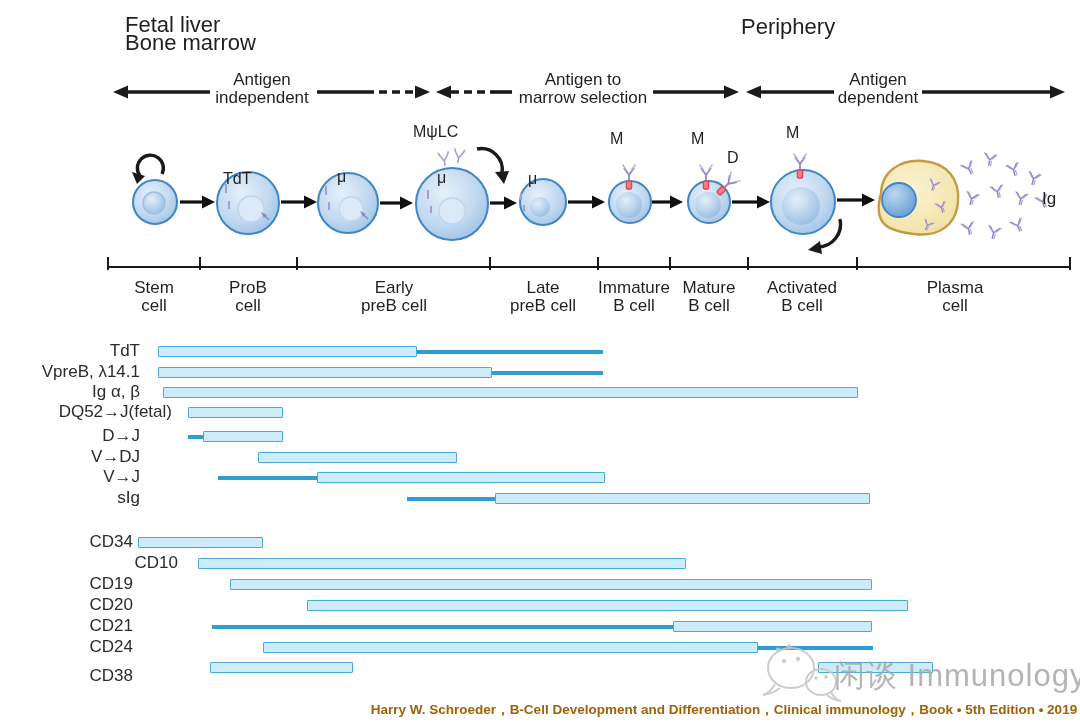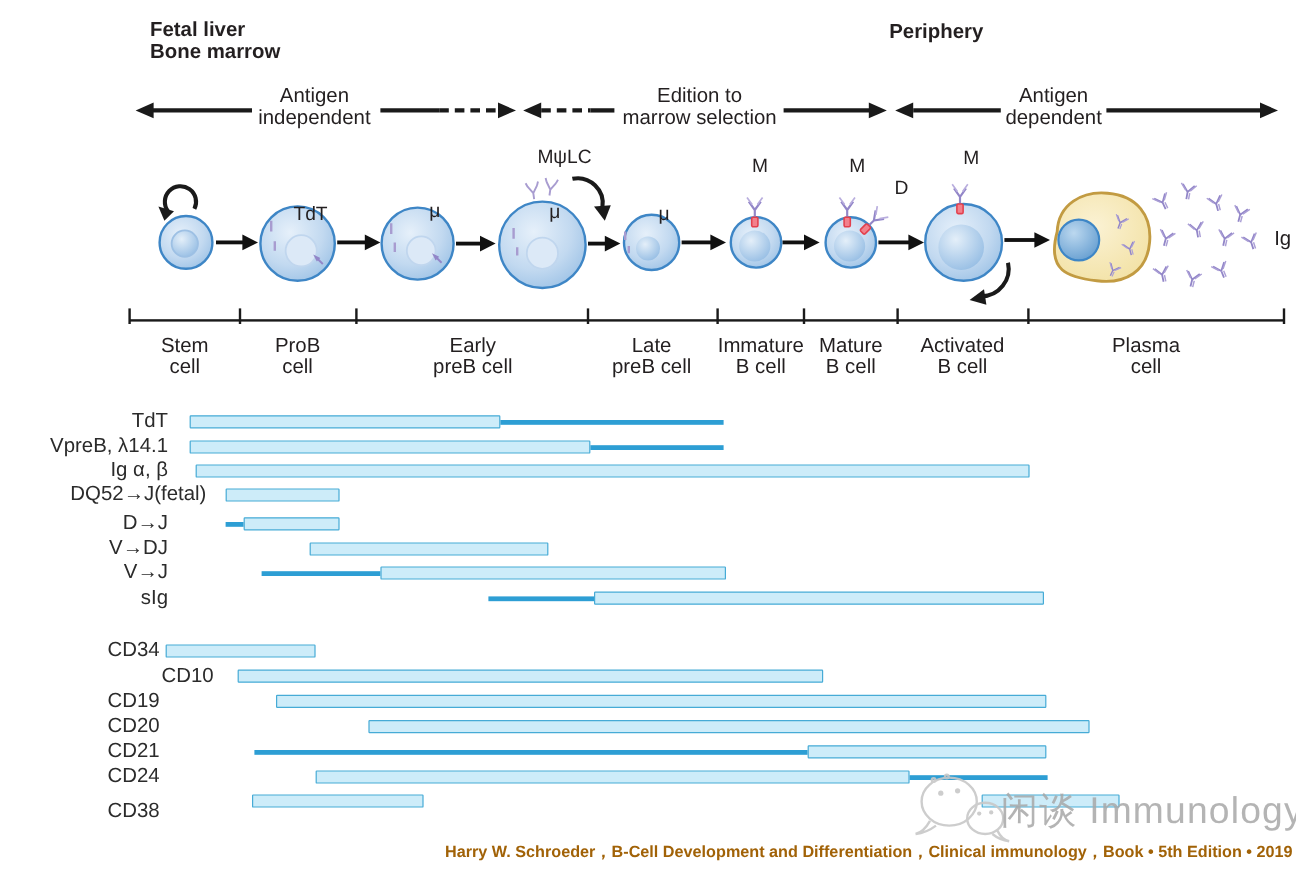--- a/index.html
+++ b/index.html
@@ -1,21 +1,21 @@
 <!DOCTYPE html>
 <html><head>
 <meta charset="utf-8">
 <style>
   html,body{margin:0;padding:0;background:#fff;}
   #canvas{position:relative;width:1080px;height:728px;background:#ffffff;overflow:hidden;
           font-family:"Liberation Sans",sans-serif;color:#231f20;}
   .txt{position:absolute;z-index:4;}
-  .hdr{font-weight:bold;font-size:17px;line-height:18px;}
+  .hdr{font-weight:normal;font-size:22px;line-height:18px;}
   .phase{font-size:17px;line-height:17.5px;text-align:center;}
-  .celllab{font-size:16px;text-align:right;}
+  .celllab{font-size:16px;text-align:left;}
   .stage-label{position:absolute;top:279px;width:110px;text-align:center;
                font-size:17px;line-height:17.5px;z-index:4;}
   #stage-axis{position:absolute;left:108px;top:266px;width:962px;height:2px;background:#1a1a1a;z-index:2;}
   .tick{position:absolute;top:257px;width:2px;height:13px;background:#1a1a1a;z-index:2;}
   .row-label{position:absolute;left:0;text-align:right;font-size:17px;line-height:20px;
              color:#2b2b2b;z-index:4;}
   .bar{position:absolute;height:11px;background:#cdecf9;border:1.6px solid #46abd6;
        border-radius:1px;box-sizing:border-box;z-index:2;}
   .bar-line{position:absolute;height:4px;background:#2d9ed4;z-index:2;}
   #shapes{position:absolute;left:0;top:0;z-index:3;pointer-events:none;}
@@ -33,21 +33,21 @@
     <div>Fetal liver</div>
     <div>Bone marrow</div>
   </div>
   <div class="txt hdr" style="left:741px;top:18px;">Periphery</div>
 
   <div class="txt phase" style="left:182px;top:71px;width:160px;">
     <div>Antigen</div>
     <div>independent</div>
   </div>
   <div class="txt phase" style="left:493px;top:71px;width:180px;">
-    <div>Edition to</div>
+    <div>Antigen to</div>
     <div>marrow selection</div>
   </div>
   <div class="txt phase" style="left:798px;top:71px;width:160px;">
     <div>Antigen</div>
     <div>dependent</div>
   </div>
 
   <div class="txt celllab" style="left:223px;top:170px;width:50px;">TdT</div>
   <div class="txt celllab" style="left:337px;top:168px;width:30px;">μ</div>
   <div class="txt celllab" style="left:437px;top:169px;width:30px;">μ</div>

